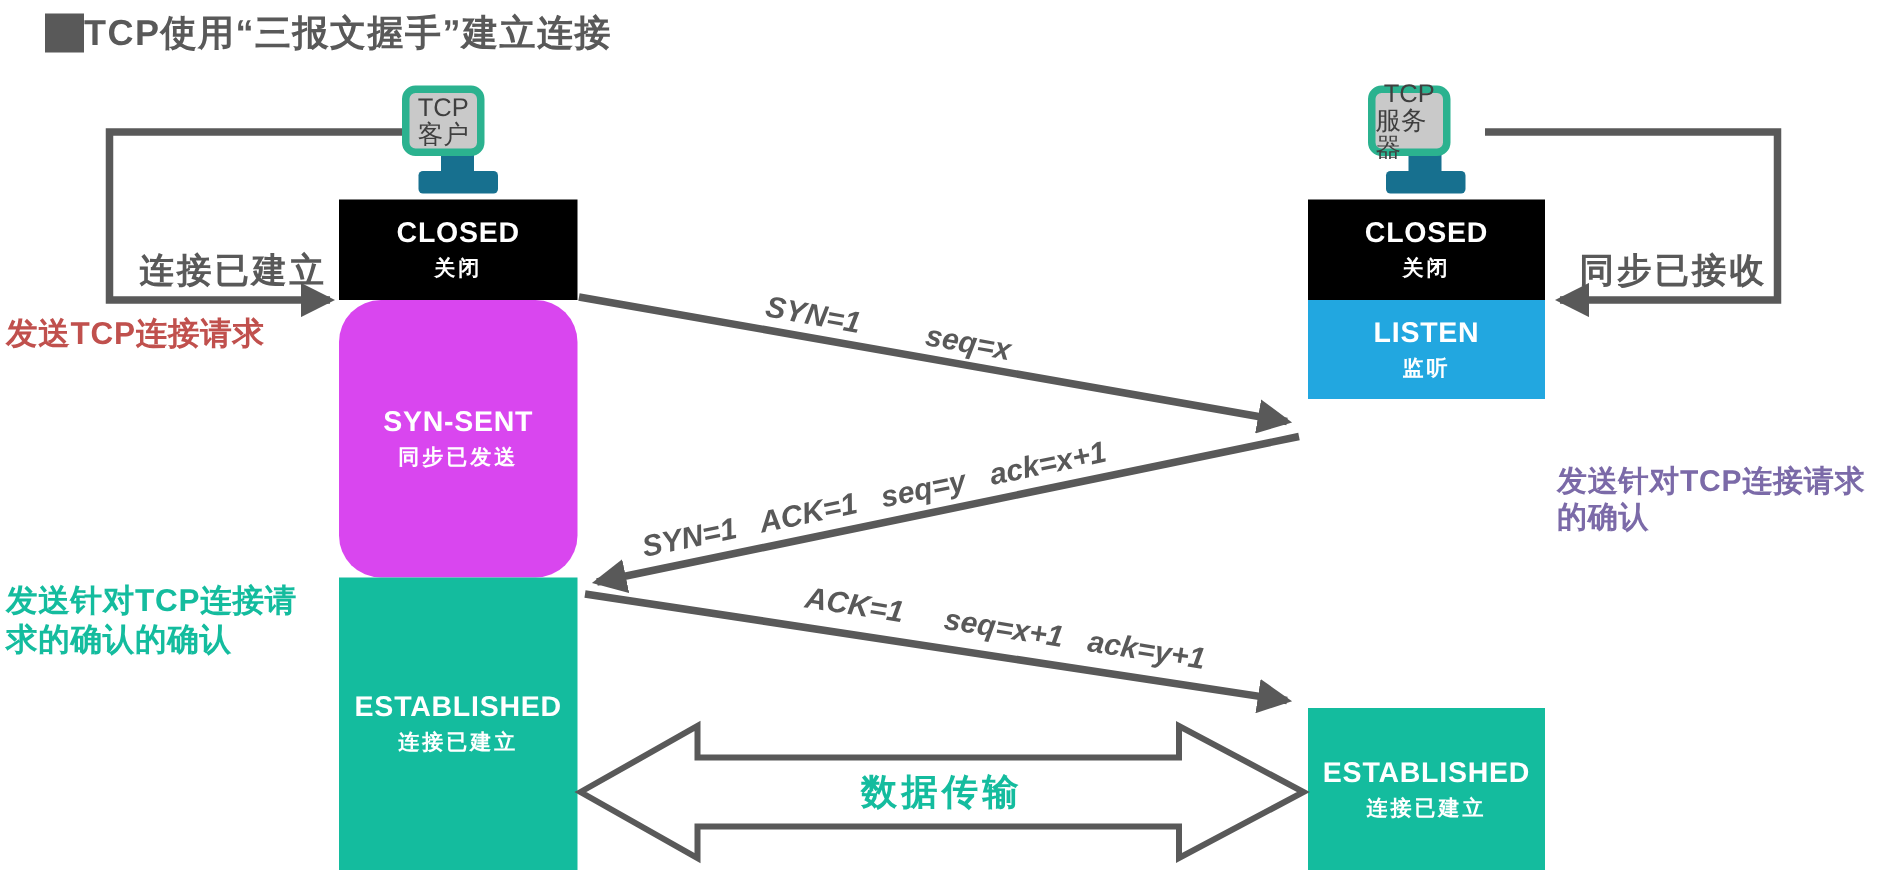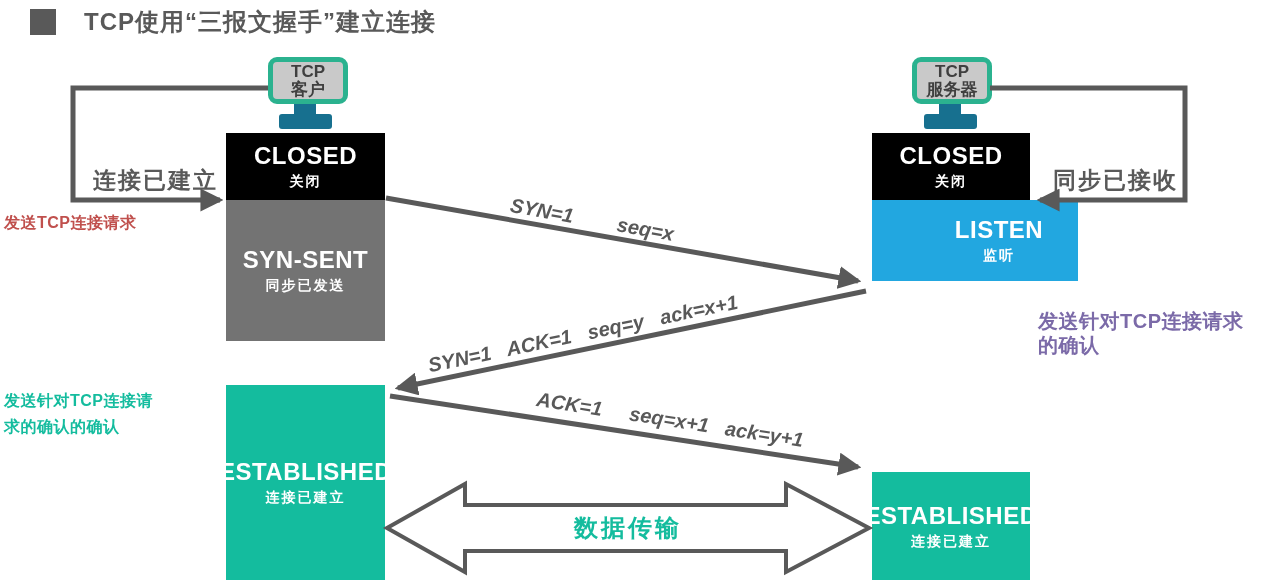--- a/index.html
+++ b/index.html
@@ -8,60 +8,60 @@
     width: 1266px;
     height: 580px;
     overflow: hidden;
     background: #ffffff;
     font-family: "Liberation Sans", "DejaVu Sans", sans-serif;
   }
   
   .title-row {
     position: absolute;
     left: 30px; top: 6px;
-    display: flex; align-items: center; gap: 28px;
+    display: flex; align-items: center; gap: 0;
   }
   .title-bullet { width: 26px; height: 26px; flex: 0 0 auto; }
   .title-text { font-size: 24px; font-weight: bold; letter-spacing: 1px; }
 
   
   .monitor {
     position: absolute;
-    width: 80px; height: 47px;
+    width: 55px; height: 47px;
     box-sizing: border-box;
     border: 5px solid;
     border-radius: 9px;
     display: flex; flex-direction: column;
     align-items: center; justify-content: center;
     line-height: 18px;
-    font-size: 17px; font-weight: bold;
+    font-size: 17px; font-weight: normal;
     color: #3f3f3f;
   }
   .stand-neck { position: absolute; width: 22px; height: 13px; }
   .stand-base { position: absolute; width: 53px; height: 15px; border-radius: 3px; }
 
   
   .state-box {
     position: absolute;
     display: flex; flex-direction: column;
     align-items: center; justify-content: center;
     color: #ffffff; text-align: center;
   }
-  .state-en { font-size: 24px; font-weight: bold; letter-spacing: .5px; }
+  .state-en { font-size: 19px; font-weight: bold; letter-spacing: .5px; }
   .state-zh { font-size: 14px; font-weight: bold; letter-spacing: 2px; margin-top: 3px; }
 
   
   .open-label {
     position: absolute;
     font-size: 23px; font-weight: bold;
     letter-spacing: 2px;
   }
   .note {
     position: absolute;
-    font-size: 16px; font-weight: bold;
+    font-size: 21px; font-weight: bold;
     line-height: 26px; letter-spacing: .5px;
   }
 
   
   .msg-label {
     position: absolute;
     font-size: 20px; font-weight: bold; font-style: italic;
     white-space: pre;
     transform-origin: center center;
   }
@@ -89,34 +89,34 @@
 
   <div class="title-row">
     <div class="title-bullet" style="background-color: rgb(89, 89, 89);"></div>
     <div class="title-text" style="color: rgb(89, 89, 89);">TCP使用“三报文握手”建立连接</div>
   </div>
 
   <div class="state-box" style="left: 226px; top: 133px; width: 159px; height: 67px; background-color: rgb(0, 0, 0);">
     <div class="state-en">CLOSED</div>
     <div class="state-zh">关闭</div>
   </div>
-  <div class="state-box" style="left: 226px; top: 200px; width: 159px; height: 141px; background-color: #737373;">
+  <div class="state-box" style="left: 226px; top: 200px; width: 159px; height: 185px; background-color: #d946ef; border-radius: 28px;">
     <div class="state-en">SYN-SENT</div>
     <div class="state-zh">同步已发送</div>
   </div>
   <div class="state-box" style="left: 226px; top: 385px; width: 159px; height: 195px; background-color: rgb(20, 188, 158);">
     <div class="state-en">ESTABLISHED</div>
     <div class="state-zh">连接已建立</div>
   </div>
 
   <div class="state-box" style="left: 872px; top: 133px; width: 158px; height: 67px; background-color: rgb(0, 0, 0);">
     <div class="state-en">CLOSED</div>
     <div class="state-zh">关闭</div>
   </div>
-  <div class="state-box" style="left: 872px; top: 200px; width: 158px; height: 81px; background-color: rgb(34, 167, 224); padding-left: 48px;">
+  <div class="state-box" style="left: 872px; top: 200px; width: 158px; height: 66px; background-color: rgb(34, 167, 224);">
     <div class="state-en">LISTEN</div>
     <div class="state-zh">监听</div>
   </div>
   <div class="state-box" style="left: 872px; top: 472px; width: 158px; height: 108px; background-color: rgb(20, 188, 158);">
     <div class="state-en">ESTABLISHED</div>
     <div class="state-zh">连接已建立</div>
   </div>
 
   <div class="stand-neck" style="left: 294px; top: 102px; background-color: rgb(23, 112, 143);"></div>
   <div class="stand-base" style="left: 279px; top: 114px; background-color: rgb(23, 112, 143);"></div>

